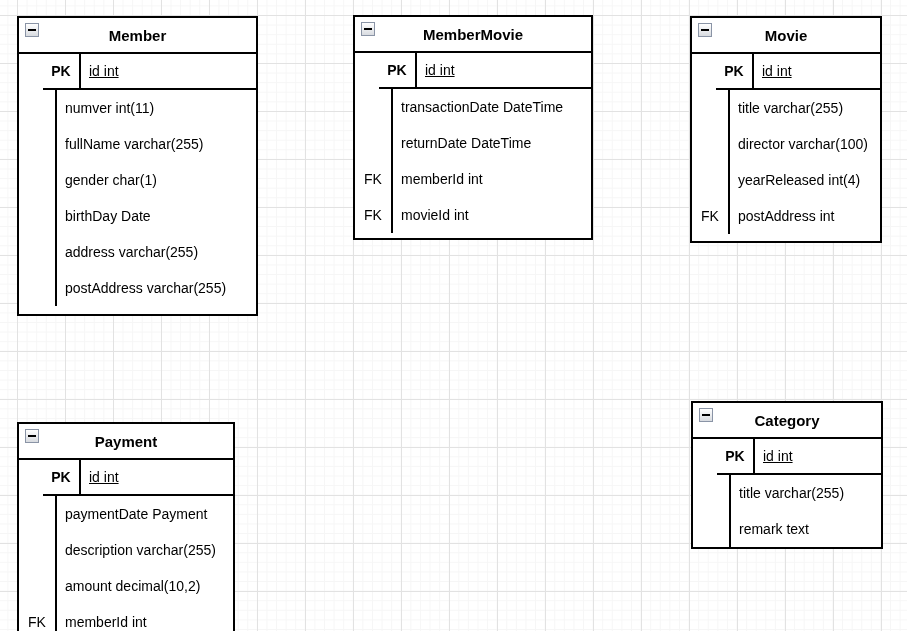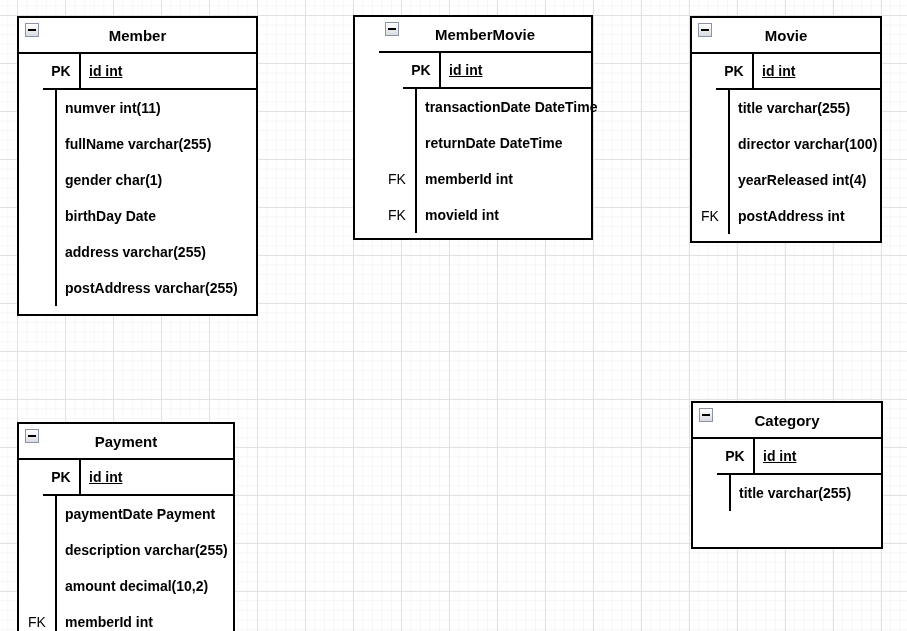--- a/index.html
+++ b/index.html
@@ -87,31 +87,30 @@
     justify-content: center;
   }
   .pk-row .key-col { font-weight: bold; }
   .field-col {
     flex: 1;
     display: flex;
     align-items: center;
     padding-left: 8px;
     min-width: 0;
     white-space: nowrap;
-    font-weight: bold;
   }
   .pk-row .field-col {
-    font-weight: bold;
+    font-weight: normal;
     text-decoration: underline;
   }
   .er-filler { flex: 1; }
 
   
   .t-member      { left: 17px;  top: 16px;  width: 241px; height: 300px; }
-  .t-membermovie { left: 353px; top: 15px;  width: 240px; height: 225px; padding-left: 24px; }
+  .t-membermovie { left: 353px; top: 15px;  width: 240px; height: 225px; }
   .t-movie       { left: 690px; top: 16px;  width: 192px; height: 227px; }
   .t-payment     { left: 17px;  top: 422px; width: 218px; height: 218px; }
   .t-category    { left: 691px; top: 401px; width: 192px; height: 148px; }
 </style>
 </head>
 <body>
 
 <div class="canvas">
 
   <div class="er-table t-member">
@@ -250,16 +249,20 @@
       <span>Category</span>
     </div>
     <div class="er-row pk-row">
       <div class="key-col">PK</div>
       <div class="field-col">id int</div>
     </div>
     <div class="er-row">
       <div class="key-col"></div>
       <div class="field-col">title varchar(255)</div>
     </div>
+    <div class="er-row">
+      <div class="key-col"></div>
+      <div class="field-col">remark text</div>
+    </div>
     <div class="er-filler"></div>
   </div>
 
 </div>
 
 </body></html>

